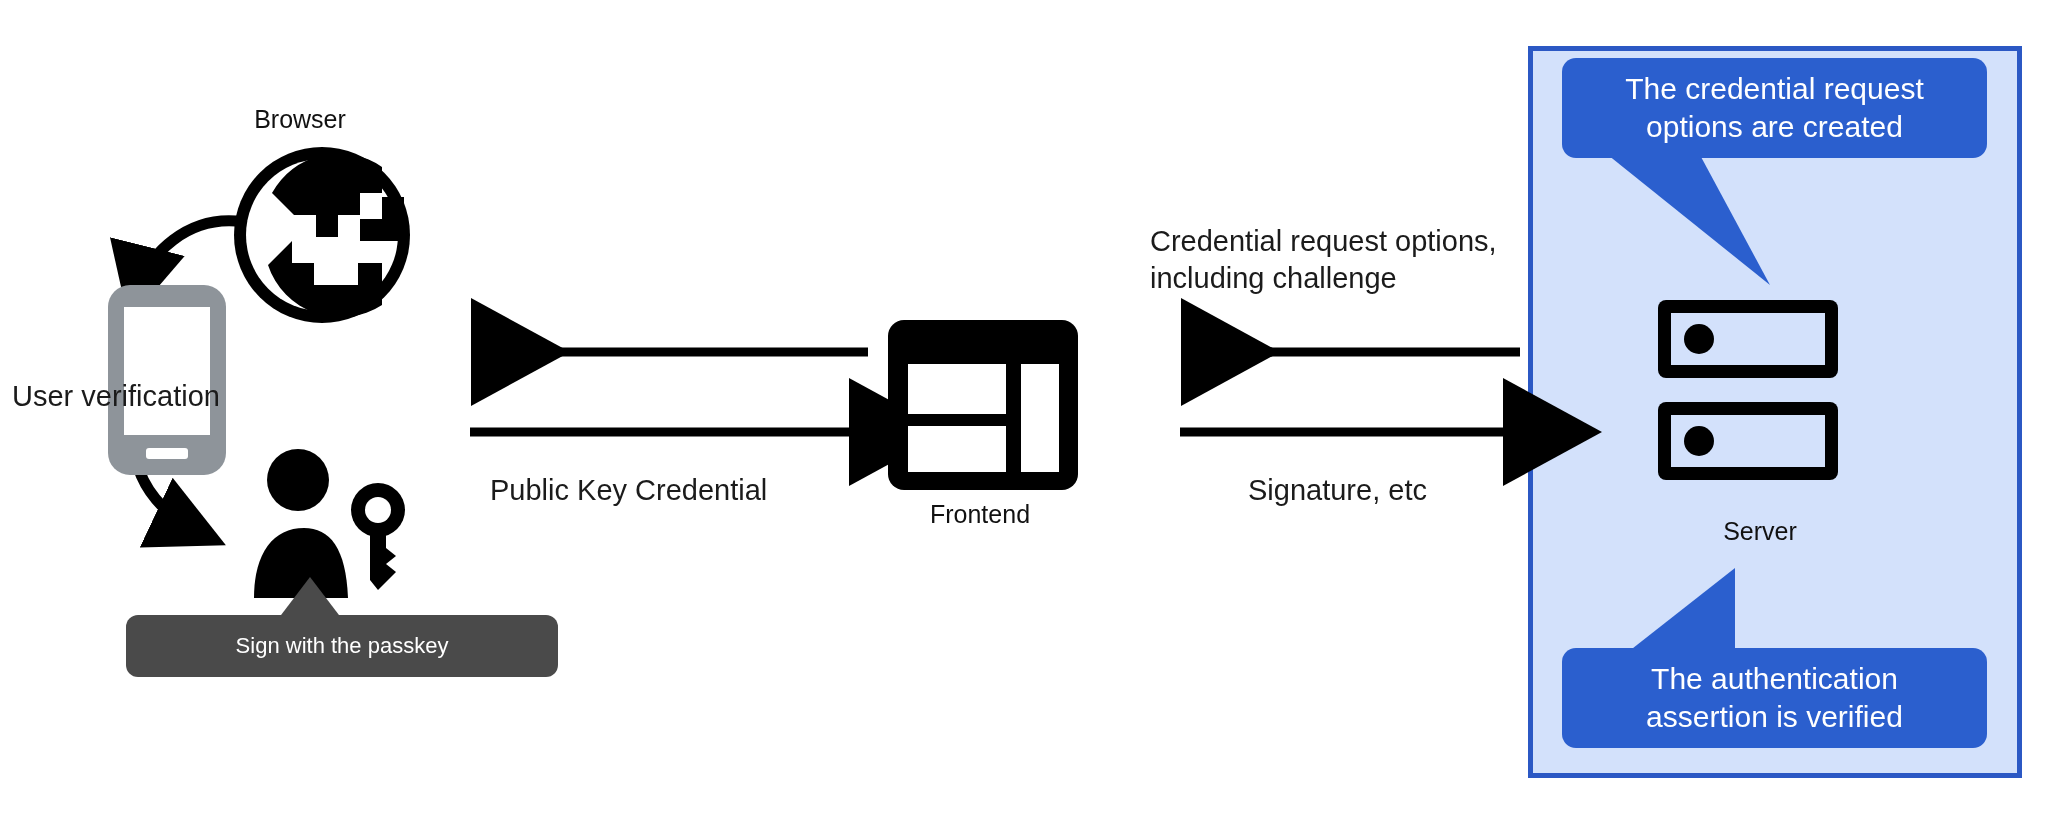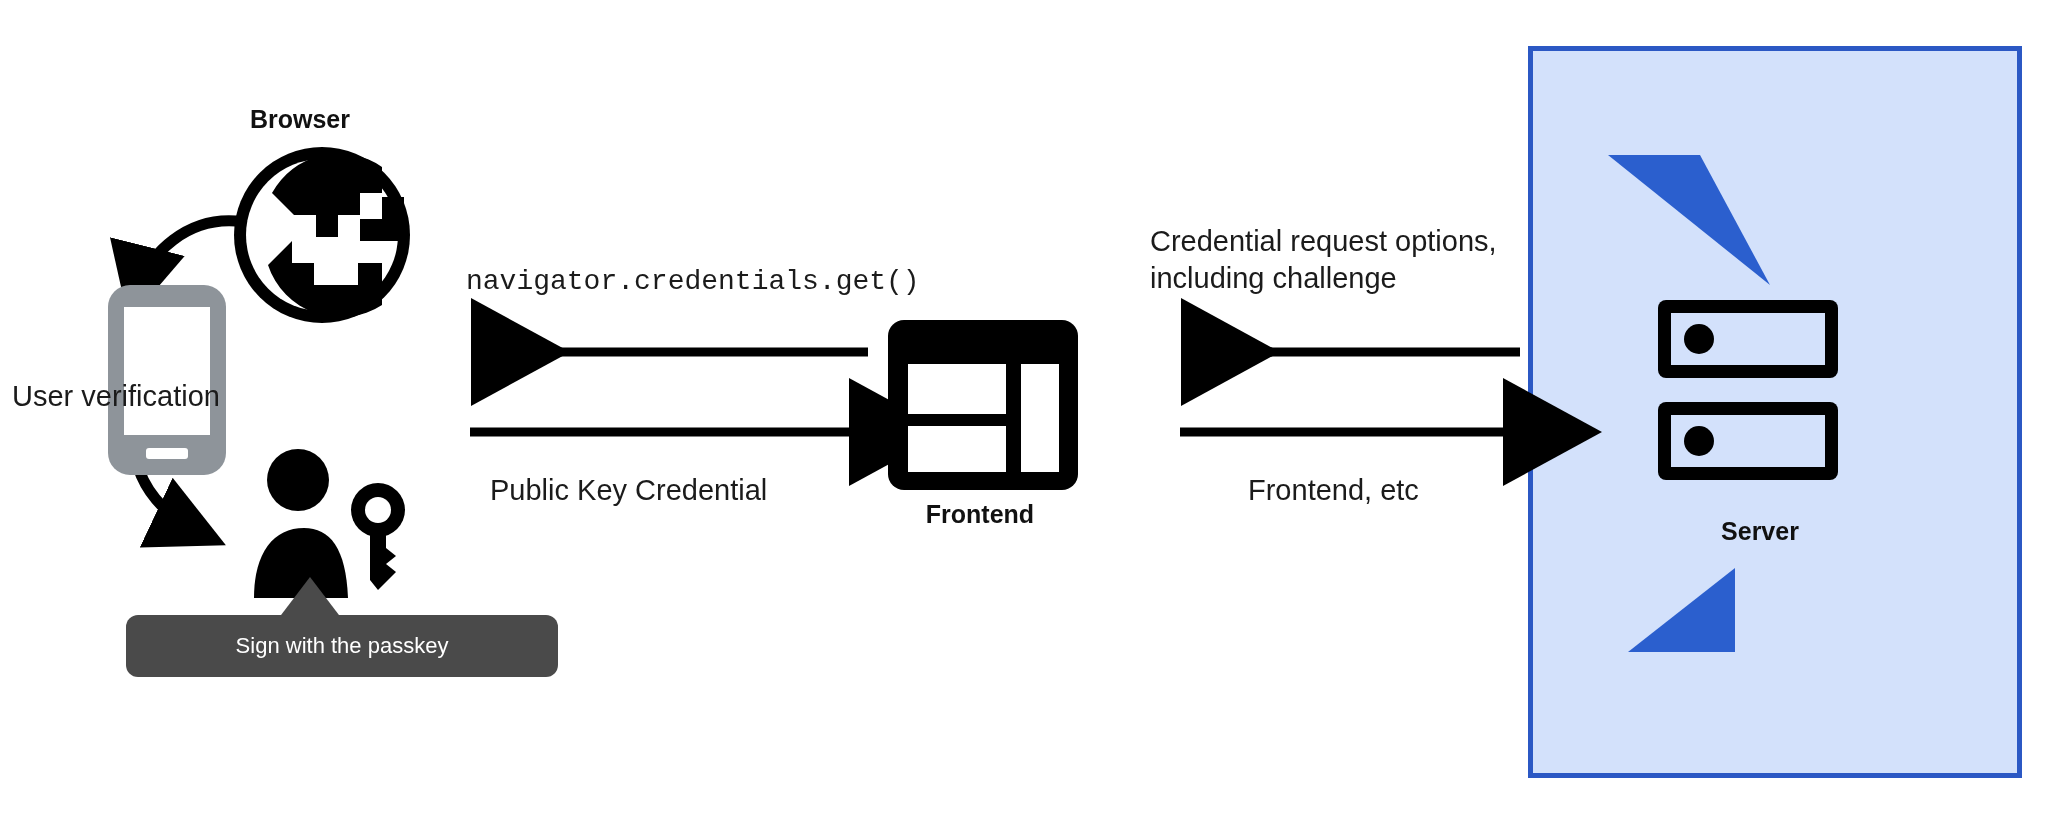--- a/index.html
+++ b/index.html
@@ -36,21 +36,21 @@
     font-size:22px;
   }
   #tooltip-passkey-tail{
     position:absolute;left:278px;top:577px;width:0;height:0;
     border-left:32px solid transparent;border-right:32px solid transparent;
     border-bottom:42px solid #4a4a4a;
   }
 
   
   .node-label{
-    position:absolute;font-weight:bold;font-size:25px;color:#111;
+    position:absolute;font-weight:normal;font-size:25px;color:#111;
     text-align:center;white-space:nowrap;
   }
   #label-browser{left:200px;top:105px;width:200px;}
   #label-frontend{left:870px;top:476px;width:220px;margin-top:24px;}
   #label-server{left:1660px;top:517px;width:200px;text-align:center;}
 
   
   .flow-label{position:absolute;font-size:29px;color:#1b1b1b;white-space:pre-line;line-height:1.28;}
   #label-navigator-get{left:466px;top:264px;font-family:"Liberation Mono", monospace;font-size:28px;letter-spacing:0px;}
   #label-public-key-credential{left:490px;top:472px;}
@@ -136,31 +136,38 @@
       <circle cx="41" cy="141" r="15" fill="#000"></circle>
     </g>
   </svg>
 
   <div class="node-label" id="label-browser">Browser</div>
 
   <div class="node-label" id="label-frontend">Frontend</div>
 
   <div class="node-label" id="label-server">Server</div>
 
-  <div class="flow-label" id="label-navigator-get">navigator.credentials.get()</div>
 
   <div class="flow-label" id="label-credential-request-options">Credential request options,
 including challenge</div>
 
   <div class="flow-label" id="label-public-key-credential">Public Key Credential</div>
 
-  <div class="flow-label" id="label-signature-etc">Frontend, etc</div>
+  <div class="flow-label" id="label-signature-etc">Signature, etc</div>
 
   <div class="flow-label" id="label-user-verification">User verification</div>
 
   <div id="tooltip-passkey-tail"></div>
   <div id="tooltip-passkey">
     <span class="bubble-text">Sign with the passkey</span>
   </div>
 
+  <div class="bubble" id="bubble-top">
+    <span class="bubble-text">The credential request
+options are created</span>
+  </div>
 
+  <div class="bubble" id="bubble-bottom">
+    <span class="bubble-text">The authentication
+assertion is verified</span>
+  </div>
 
 </div>
 
 </body></html>

